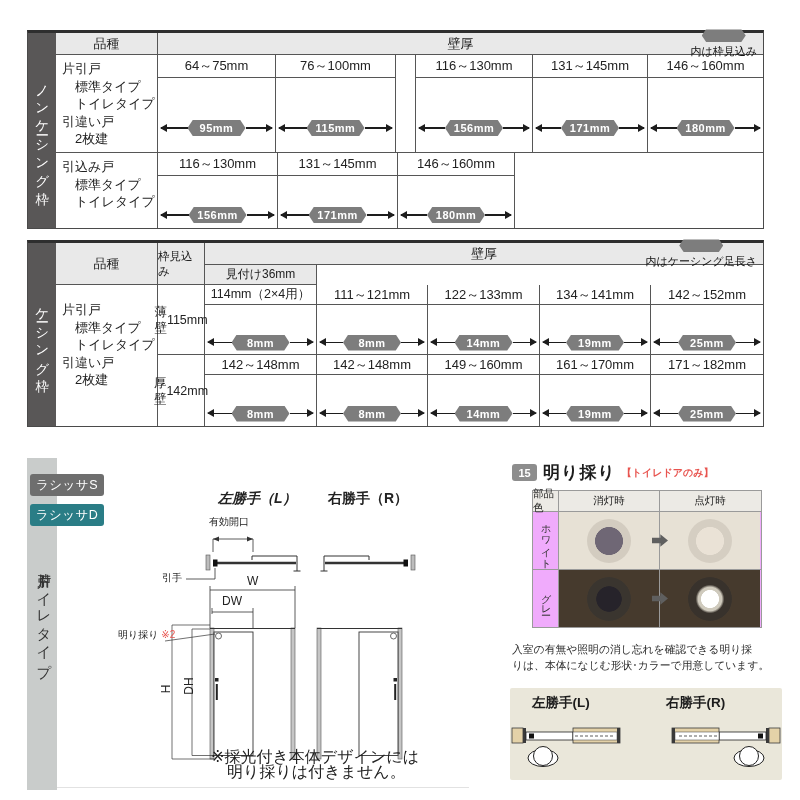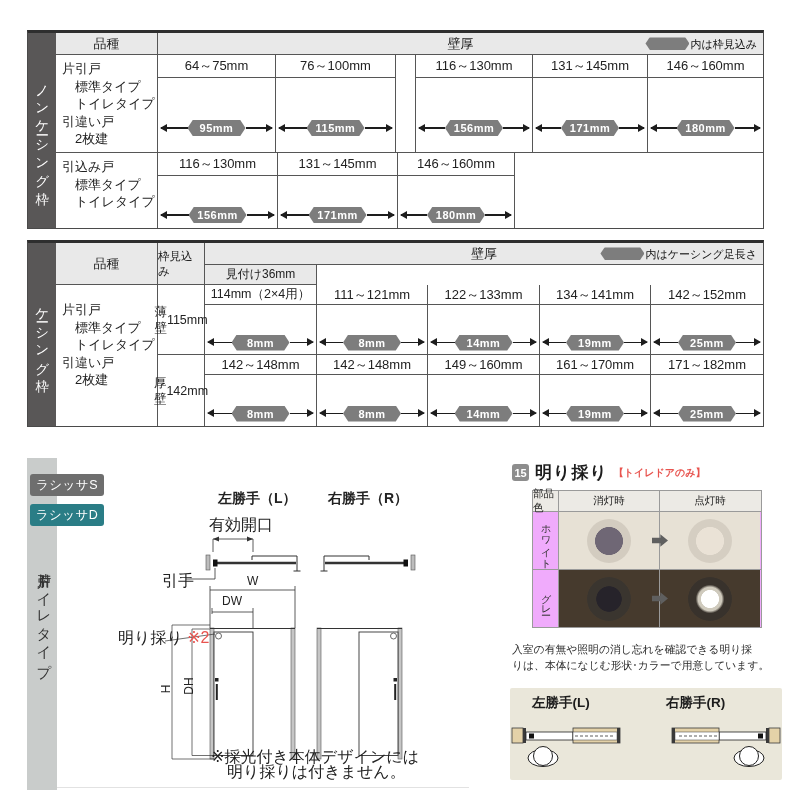--- a/index.html
+++ b/index.html
@@ -10,21 +10,21 @@
   }
   
   .spec-table{position:absolute;left:27px;display:flex;border:1px solid #4a4a4a;border-top:3px solid #2e2e2e;background:#fff;}
   .side-bar{width:28px;background:#595757;display:flex;align-items:center;justify-content:center;}
   .side-bar .vtxt{writing-mode:vertical-rl;color:#fff;font-size:13.5px;letter-spacing:2px;line-height:1;}
   .hc{background:#e9e9e9;}
   .br{border-right:1px solid #565656;}
   .bb{border-bottom:1px solid #565656;}
   .cell{display:flex;align-items:center;justify-content:center;font-size:13px;}
   .wallhdr{position:relative;}
-  .note-wrap{position:absolute;right:6px;top:50%;transform:translateY(-50%);display:flex;align-items:center;gap:1px;}
+  .note-wrap{position:absolute;right:6px;top:50%;transform:translateY(-50%);display:flex;align-items:center;gap:1px;flex-direction:column;}
   .note-hex{width:44px;height:13px;background:#7d7d7d;clip-path:polygon(10% 0,90% 0,100% 50%,90% 100%,10% 100%,0 50%);}
   .note-txt{font-size:11px;color:#111;}
   .lbl-cell{font-size:13px;line-height:17.5px;padding:5px 0 0 6px;display:block;}
   .t1g1{display:grid;grid-template-columns:102px 118px 120px 20px 117px 115px 115px;grid-template-rows:22px 23px 75px;}
   .t1g2{display:grid;grid-template-columns:102px 120px 120px 117px 248px;grid-template-rows:23px 52px;}
   .t2g{display:grid;grid-template-columns:102px 47px 112px 111px 112px 111px 112px;grid-template-rows:22px 20px 20px 50px 20px 51px;}
   
   .dim{display:flex;align-items:center;width:100%;padding:5px 3px;box-sizing:border-box;margin-top:26px;}
   .aline{flex:1;height:1.6px;background:#1d1d1d;position:relative;}
   .aline.al::before{content:"";position:absolute;left:-1px;top:-3.4px;border-top:4.2px solid transparent;border-bottom:4.2px solid transparent;border-right:7px solid #1d1d1d;}
@@ -34,29 +34,29 @@
   
   .strip{position:absolute;left:27px;top:458px;width:30px;height:332px;background:#c9cccb;}
   .strip .vtxt2{writing-mode:vertical-rl;font-size:14.5px;color:#333;position:absolute;top:104px;left:7px;letter-spacing:1px;}
   .series-badge{position:absolute;left:30px;width:74px;height:22px;border-radius:3px;color:#fff;font-size:12.5px;display:flex;align-items:center;justify-content:center;letter-spacing:.5px;}
   .badge-s{top:474px;background:#6e6e6e;}
   .badge-d{top:504px;background:#2a7d86;}
   .diagram{position:absolute;left:118px;top:482px;width:385px;height:305px;}
   .diagram svg{position:absolute;inset:0;}
   .dlab{position:absolute;white-space:nowrap;color:#222;}
   .d-title{font-size:14px;font-weight:600;}
-  .d-small{font-size:16px;}
+  .d-small{font-size:10px;}
   .d-dim{font-size:12px;}
   .rot{transform:rotate(-90deg);transform-origin:center;}
   .red{color:#e8544f;}
   .footnote{font-size:16px;line-height:14.5px;color:#222;}
   .crop-line{position:absolute;left:57px;top:787px;width:412px;height:1px;background:#e2e2e2;}
   
   .ak-head{position:absolute;left:512px;top:461px;display:flex;align-items:center;gap:6px;}
-  .num-badge{width:17px;height:17px;background:#8d8d8d;border-radius:3px;color:#fff;font-size:11px;font-weight:bold;display:flex;align-items:center;justify-content:center;}
+  .num-badge{width:25px;height:17px;background:#8d8d8d;border-radius:3px;color:#fff;font-size:11px;font-weight:bold;display:flex;align-items:center;justify-content:center;}
   .ak-title{font-size:17px;font-weight:bold;color:#1c1c1c;letter-spacing:1px;}
   .ak-scope{font-size:10px;font-weight:bold;}
   .ak-table{position:absolute;left:532px;top:490px;width:228px;border:1px solid #9a9a9a;background:#f0abfc;}
   .ak-hrow{display:flex;height:20px;background:#eceae5;border-bottom:1px solid #9a9a9a;font-size:10.5px;}
   .ak-hrow div{display:flex;align-items:center;justify-content:center;}
   .ak-c1{width:26px;border-right:1px solid #9a9a9a;box-sizing:border-box;}
   .ak-c2{width:101px;border-right:1px solid #9a9a9a;box-sizing:border-box;}
   .ak-c3{width:100px;box-sizing:border-box;}
   .ak-row{display:flex;height:57px;position:relative;}
   .ak-row + .ak-row{border-top:1px solid #9a9a9a;}
@@ -345,21 +345,21 @@
         <rect x="97" y="196" width="3.5" height="3.5" fill="#222" stroke="none"></rect>
         <rect x="97.8" y="202" width="2" height="16" fill="#222" stroke="none"></rect>
       </g>
 
       <path d="M54,143 H92 M54,277 H96 M54,143 V277" stroke-width="0.7"></path>
       <path d="M74,147 H92 M74,273.5 H96 M74,147 V273.5" stroke-width="0.7"></path>
 
       <line x1="47" y1="159" x2="97" y2="152" stroke-width="0.7"></line>
     </g>
   </svg>
-  <span class="dlab d-title" style="left:100px;top:8px;">左勝手（L）</span>
+  <span class="dlab d-title" style="left:100px;top:8px;font-style:italic;">左勝手（L）</span>
   <span class="dlab d-title" style="left:210px;top:8px;">右勝手（R）</span>
   <span class="dlab d-small" style="left:91px;top:33px;">有効開口</span>
   <span class="dlab d-small" style="left:44px;top:89px;">引手</span>
   <span class="dlab d-dim" style="left:129px;top:92px;">W</span>
   <span class="dlab d-dim" style="left:104px;top:112px;">DW</span>
   <span class="dlab d-small" style="left:0px;top:146px;"><span>明り採り</span> <span class="red">※2</span></span>
   <span class="dlab d-dim rot" style="left:44px;top:200px;">H</span>
   <span class="dlab d-dim rot" style="left:62px;top:197px;">DH</span>
   <span class="dlab footnote" style="left:93px;top:268px;">※採光付き本体デザインには</span>
   <span class="dlab footnote" style="left:93px;top:283px;">　明り採りは付きません。</span>

